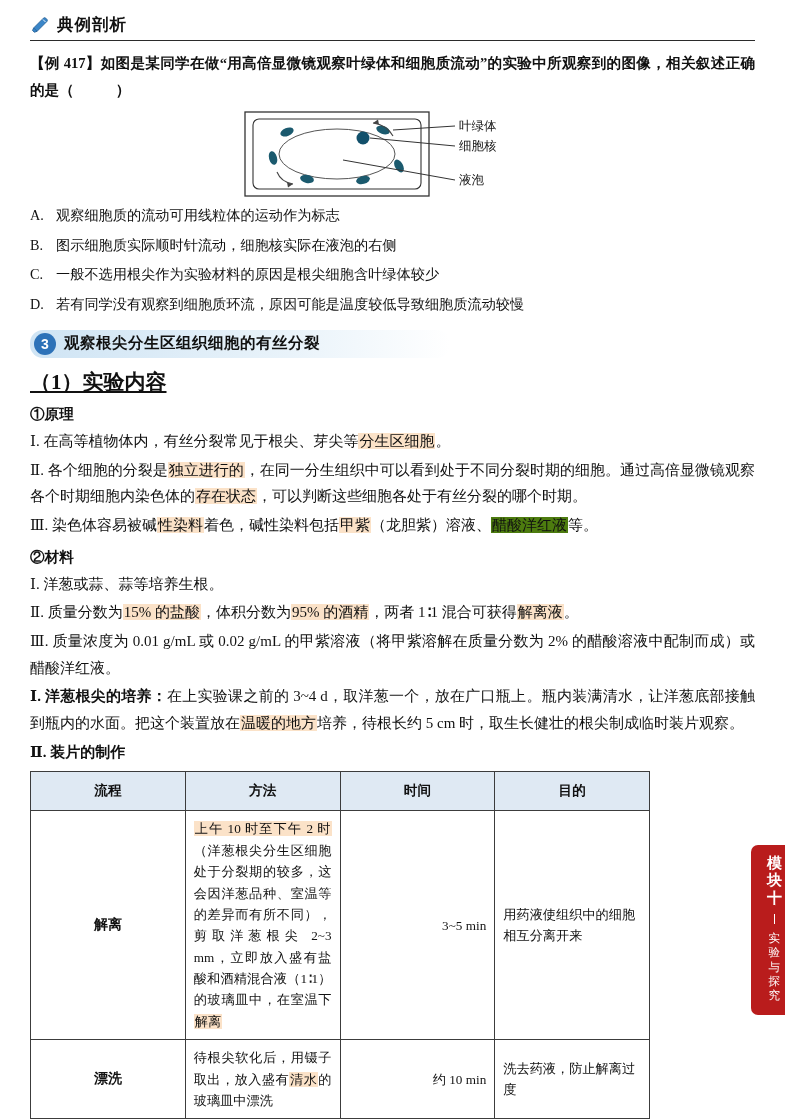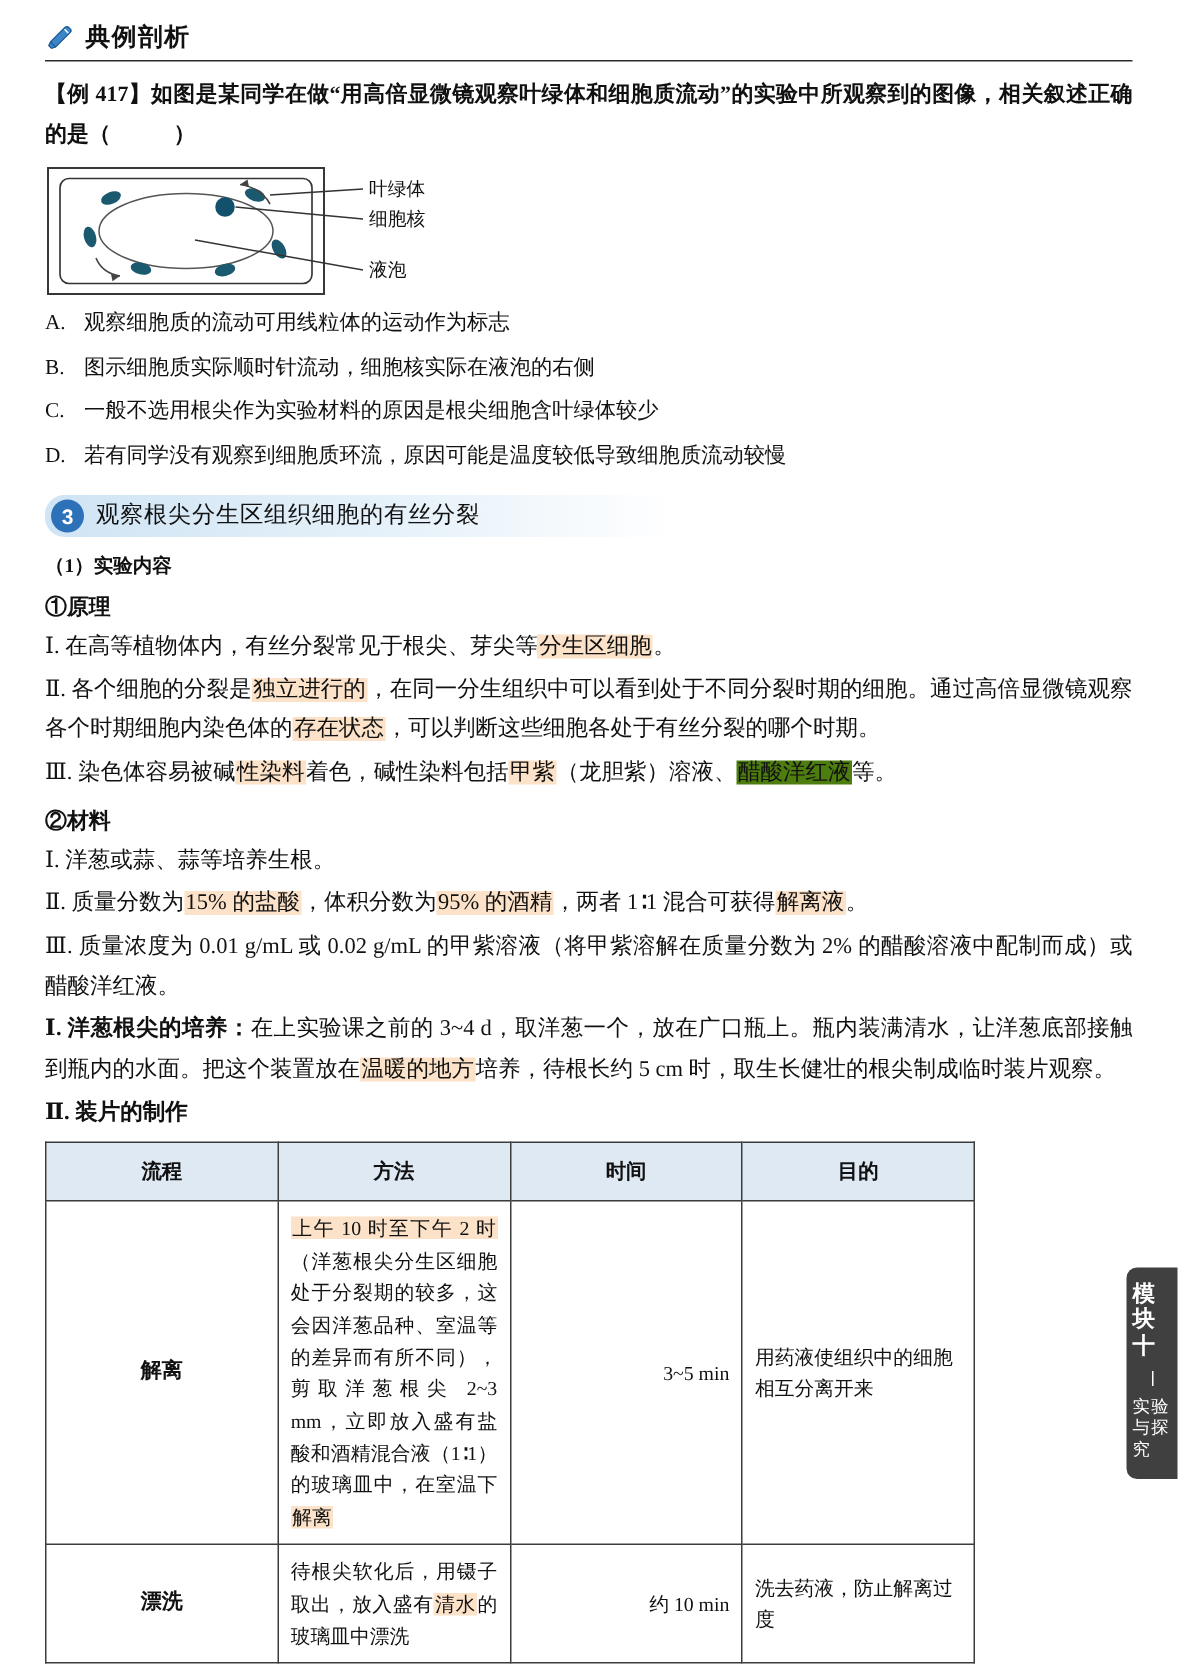--- a/index.html
+++ b/index.html
@@ -44,21 +44,21 @@
     text-align: justify;
   }
   .example .blank {
     display:inline-block;
     width: 42px;
   }
 
   
   .figure-wrap {
     display:flex;
-    justify-content:flex-start;
+    justify-content:center;
     margin: 6px 0 6px 0;
   }
   .figure-wrap svg { display:block; }
 
   
   .options { margin-top: 4px; }
   .opt {
     display: flex;
     font-size: 14.2px;
     line-height: 1.6;
@@ -83,28 +83,29 @@
     border-radius: 50%;
     background: #2d72b8;
     color: #fff;
     font-size: 14px;
     font-weight: bold;
     display:flex; align-items:center; justify-content:center;
     font-family: "Liberation Sans", sans-serif;
   }
   .blue-bar .bt {
     font-size: 15.5px;
-    font-weight: normal;
+    font-weight: bold;
     letter-spacing: .5px;
   }
 
   .h2 {
-    font-size: 13px;
+    font-size: 21px;
     font-weight: bold;
     margin: 9px 0 7px 0;
+    text-decoration: underline;
   }
   .h3 {
     font-size: 14.6px;
     font-weight: bold;
     margin: 9px 0 4px 0;
   }
   .para {
     font-size: 15px;
     line-height: 1.78;
     text-align: justify;
@@ -150,25 +151,25 @@
     width: 82px;
   }
   table.proc td.goal { width: 148px; }
 
   
   .side-tab {
     position: absolute;
     right: 0;
     top: 845px;
     width: 34px;
-    background: #404040;
+    background: #b91c1c;
     border-radius: 7px 0 0 7px;
     color: #fff;
-    text-align: left;
-    padding: 10px 4px 12px 4px;
+    text-align: right;
+    padding: 10px 4px 12px 16px;
   }
   .side-tab .big {
     font-size: 15px;
     font-weight: bold;
     line-height: 1.15;
     letter-spacing: 1px;
   }
   .side-tab .rule {
     width: 1px;
     height: 10px;

